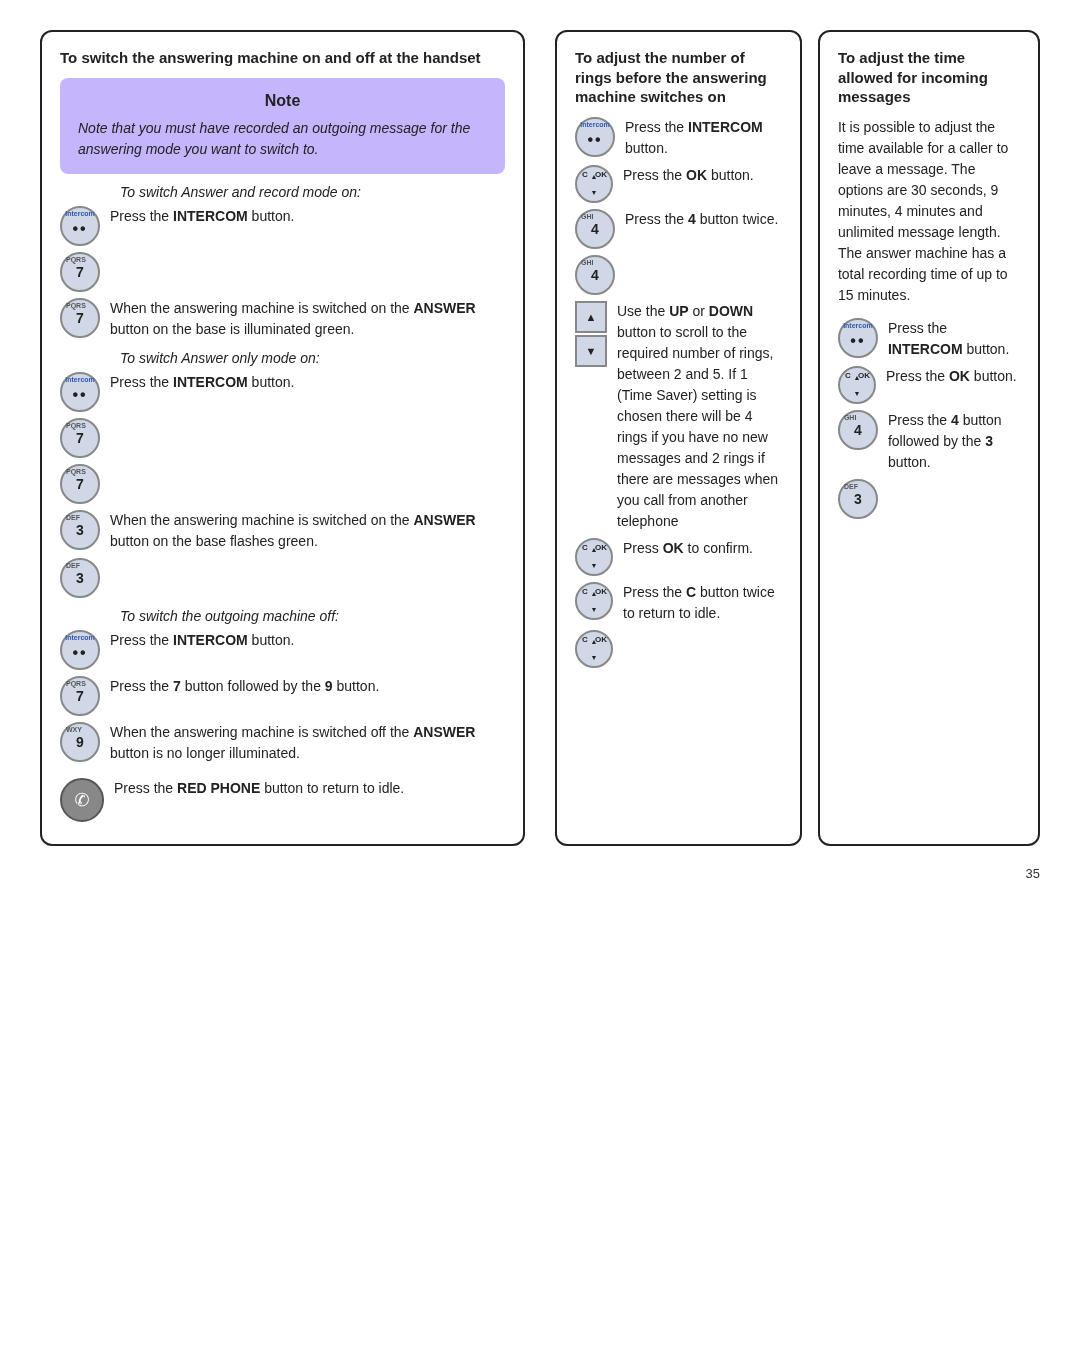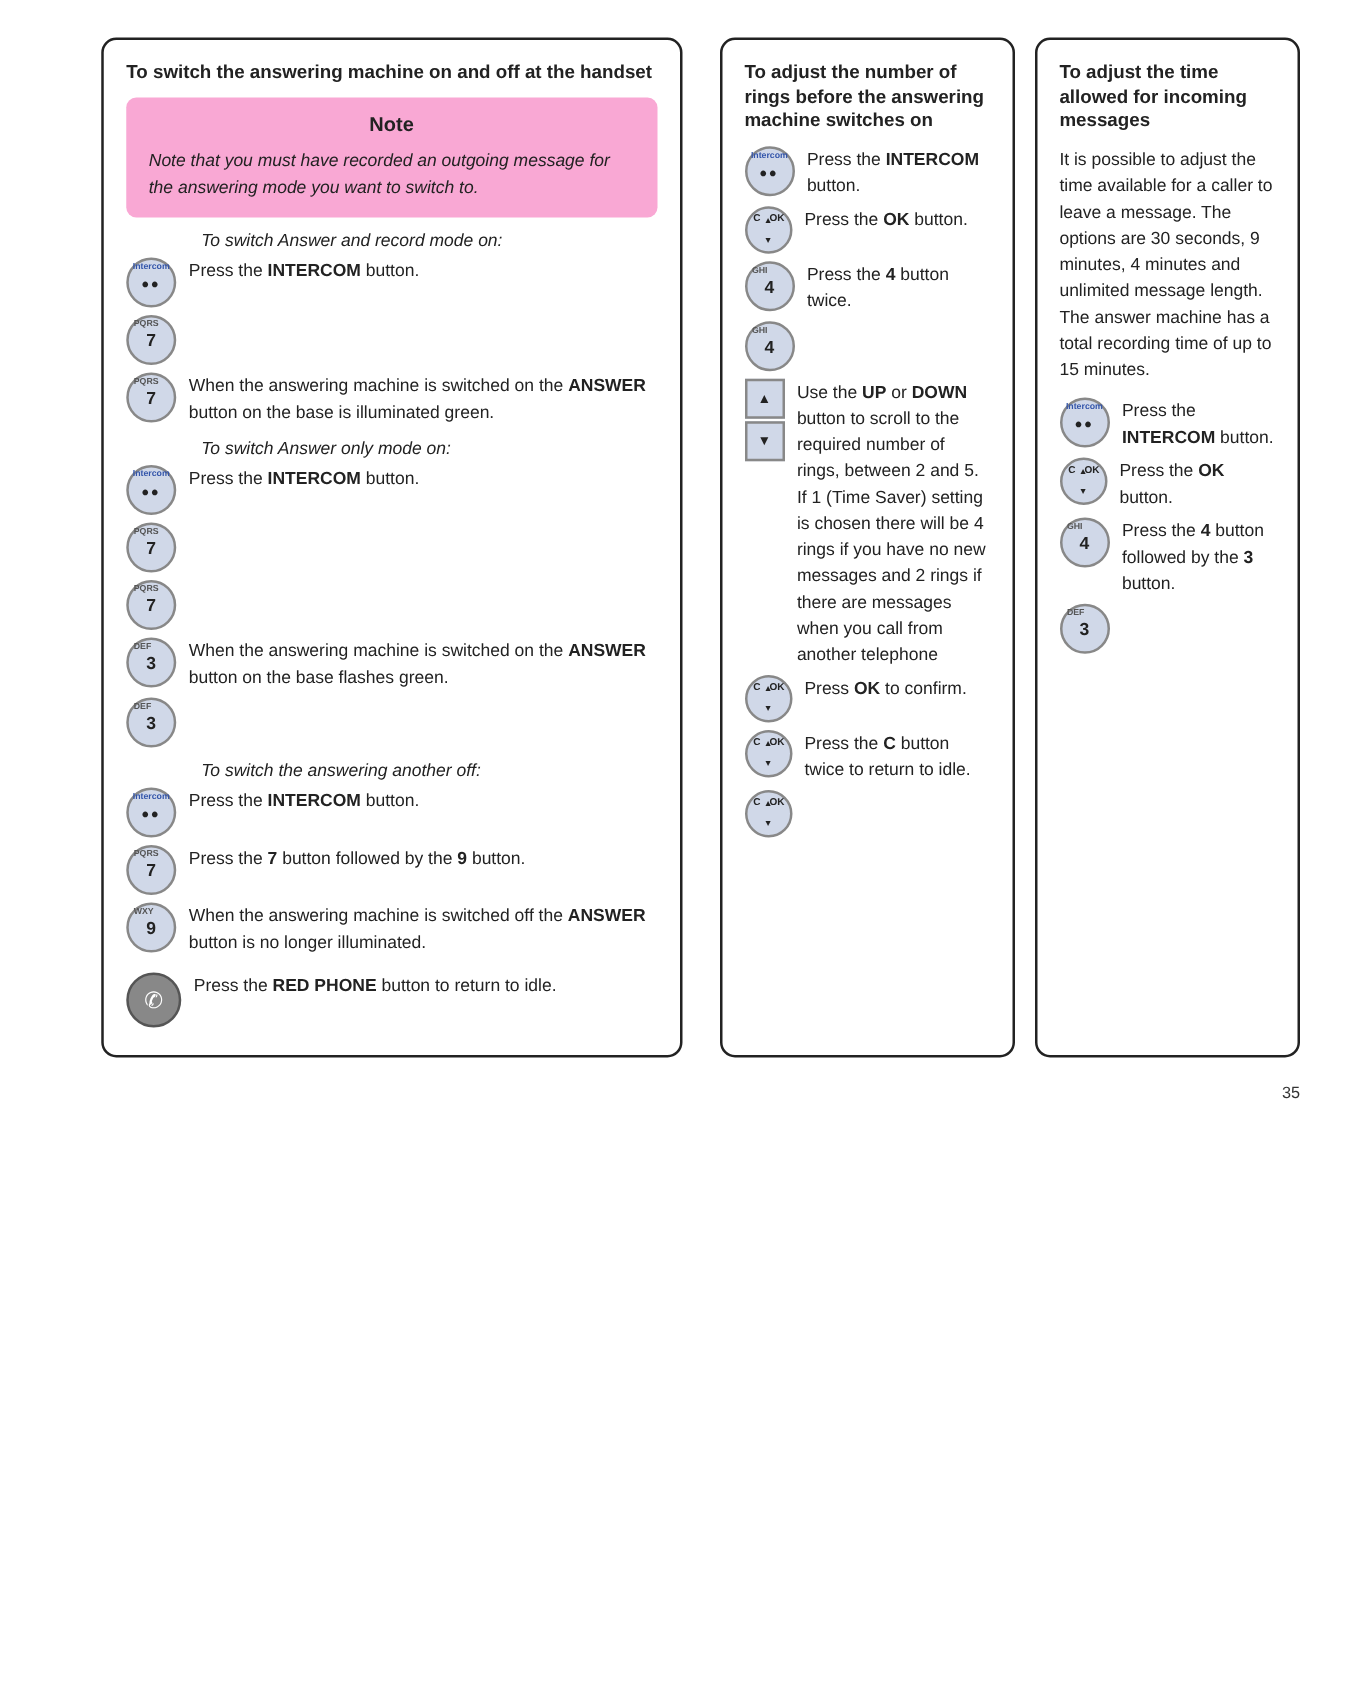--- a/index.html
+++ b/index.html
@@ -15,41 +15,40 @@
     .page-container {
       display: flex;
       gap: 30px;
       width: 100%;
     }
     .left-col {
       flex: 1;
       display: flex;
       flex-direction: column;
       gap: 16px;
-      margin-left: 41px;
     }
     .right-col {
       flex: 1;
       display: flex;
       flex-direction: row;
       gap: 16px;
     }
     .section-box {
       border: 2px solid #222;
       border-radius: 12px;
       padding: 16px 18px;
     }
     .section-box-title {
       font-size: 15px;
       font-weight: bold;
       line-height: 1.3;
       margin-bottom: 10px;
     }
     .note-box {
-      background: #f9a8d4;
+      background: #c4b5fd;
       border-radius: 8px;
       padding: 14px 18px;
       margin-top: 4px;
     }
     .note-title {
       font-size: 16px;
       font-weight: bold;
       text-align: center;
       margin-bottom: 8px;
     }
@@ -272,21 +271,21 @@
         <div class="step-row">
           <div class="btn-icon">
             <span class="small-label">DEF</span>
             <span class="num">3</span>
           </div>
           <div class="step-text"></div>
         </div>
       </div>
 
       <div class="instruction-block">
-        <div class="instruction-label">To switch the answering another off:</div>
+        <div class="instruction-label">To switch the outgoing machine off:</div>
         <div class="step-row">
           <div class="btn-icon">
             <span class="intercom-label">Intercom</span>
             <span class="dots">••</span>
           </div>
           <div class="step-text">Press the <b>INTERCOM</b> button.</div>
         </div>
         <div class="step-row">
           <div class="btn-icon">
             <span class="small-label">PQRS</span>

